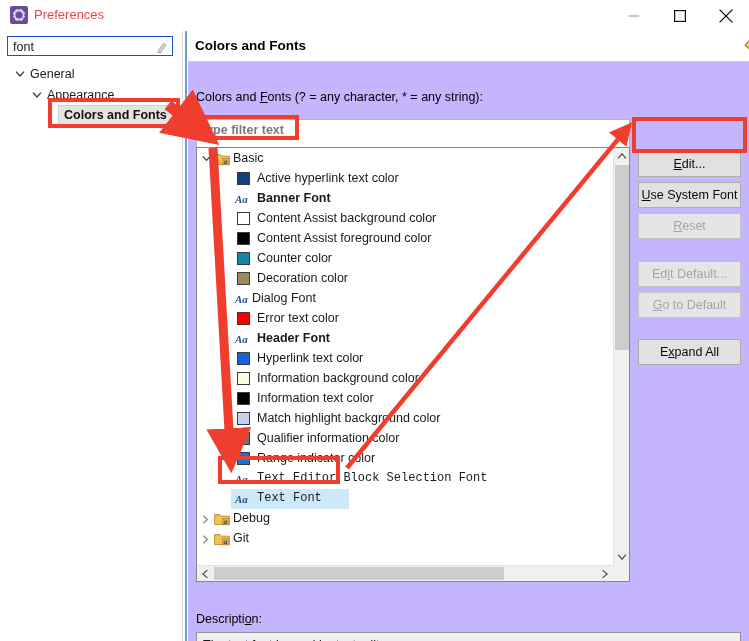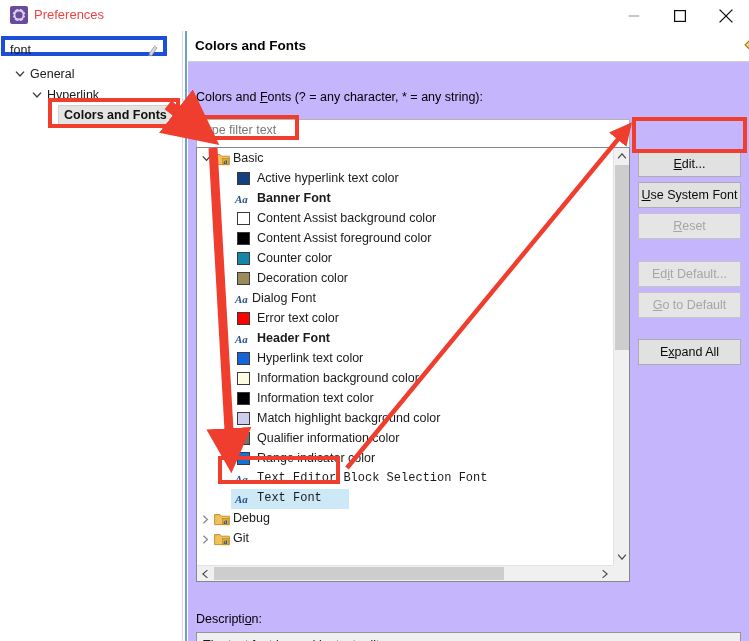--- a/index.html
+++ b/index.html
@@ -36,22 +36,22 @@
   .win-max { left: 657px; }
   .win-close { left: 703px; }
   .win-btn svg { position: absolute; left: 50%; top: 50%; transform: translate(-50%,-50%); }
 
   
   .left-panel {
     position: absolute; left: 0; top: 31px; width: 182px; height: 610px;
     background: #ffffff;
   }
   .filter-box {
-    position: absolute; left: 1px; top: 5px; width: 166px; height: 20px;
-    border: 4px solid #1d4ed8; background: #ffffff; box-sizing: border-box;
+    position: absolute; left: 7px; top: 5px; width: 166px; height: 20px;
+    border: 1px solid #1d4ed8; background: #ffffff; box-sizing: border-box;
   }
   .filter-box .ftext {
     position: absolute; left: 5px; top: 2px;
     font-size: 12.5px; color: #1a1a1a; line-height: 16px;
   }
   .filter-clear {
     position: absolute; right: 4px; top: 3px; width: 13px; height: 13px;
   }
 
   .tree-node {
@@ -110,21 +110,21 @@
   }
 
   .lbl {
     position: absolute; font-size: 12.5px; color: #000; line-height: 16px;
     white-space: nowrap;
   }
   .lbl u { text-decoration: underline; }
 
   .input-filter {
     position: absolute; left: 8px; top: 57px; width: 434px; height: 30px;
-    background: #ffffff; border: 1px solid #b4b4b4; box-sizing: border-box;
+    background: #ffffff; border: 1px solid #b4b4b4; box-sizing: border-box; font-weight: bold;
   }
   .input-filter span {
     position: absolute; left: 5px; top: 2px;
     font-size: 12.5px; color: #7a7a7a; line-height: 17px;
   }
 
   
   .tree-box {
     position: absolute; left: 8px; top: 85px; width: 434px; height: 435px;
     border: 1px solid #828790; background: #ffffff; box-sizing: border-box;
@@ -279,21 +279,21 @@
     <div class="tree-node" style="left:30px; top:35px;">
       <span>General</span>
     </div>
     <div class="tw" style="left:14px; top:35px;">
       <svg width="10" height="8" viewBox="0 0 10 8">
           <path d="M1 1.6 L5 6 L9 1.6" fill="none" stroke="#3d3d3d" stroke-width="1.4"></path>
         </svg>
     </div>
 
     <div class="tree-node" style="left:47px; top:56px;">
-      <span>Hyperlink</span>
+      <span>Appearance</span>
     </div>
     <div class="tw" style="left:31px; top:56px;">
       <svg width="10" height="8" viewBox="0 0 10 8">
           <path d="M1 1.6 L5 6 L9 1.6" fill="none" stroke="#3d3d3d" stroke-width="1.4"></path>
         </svg>
     </div>
 
     <div class="leftsel" style="left:58px; top:74px; width:120px; height:22px;">
       <span>Colors and Fonts</span>
     </div>

